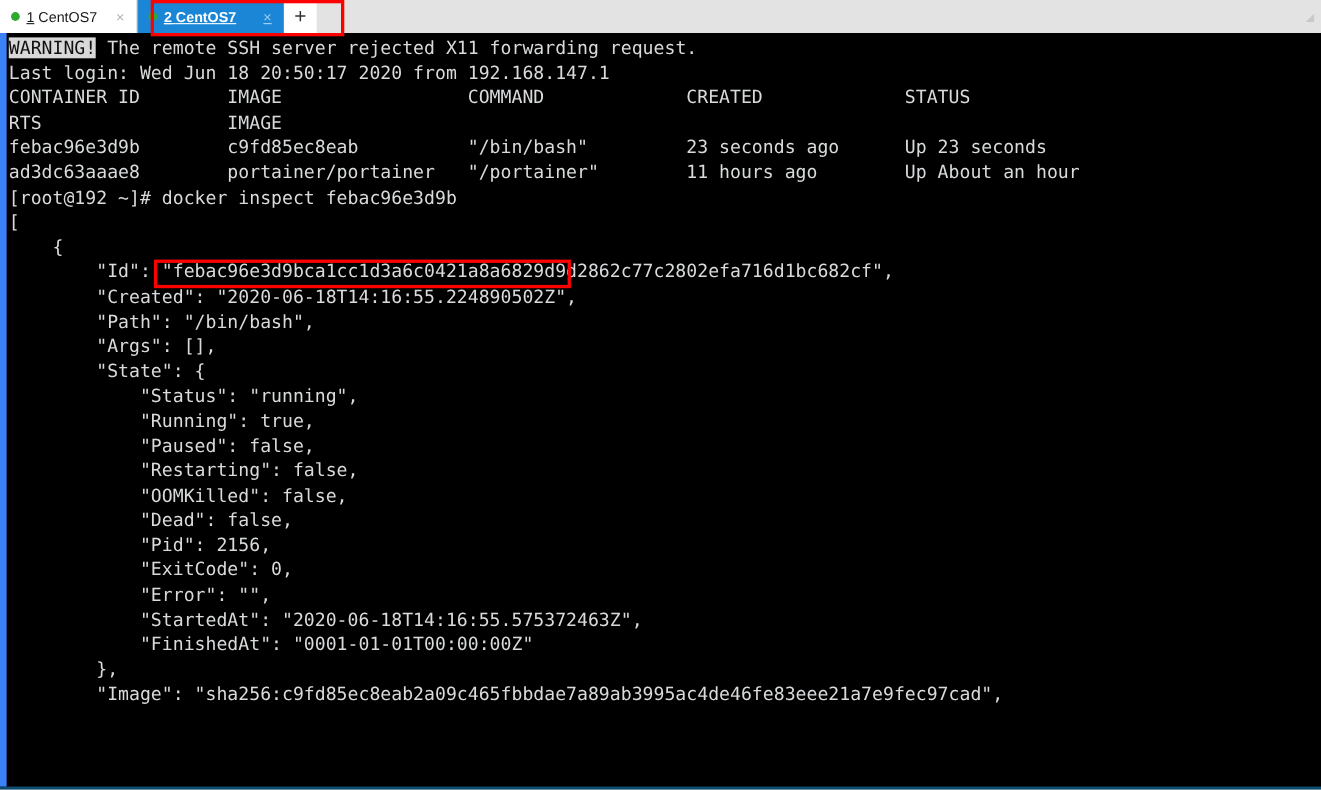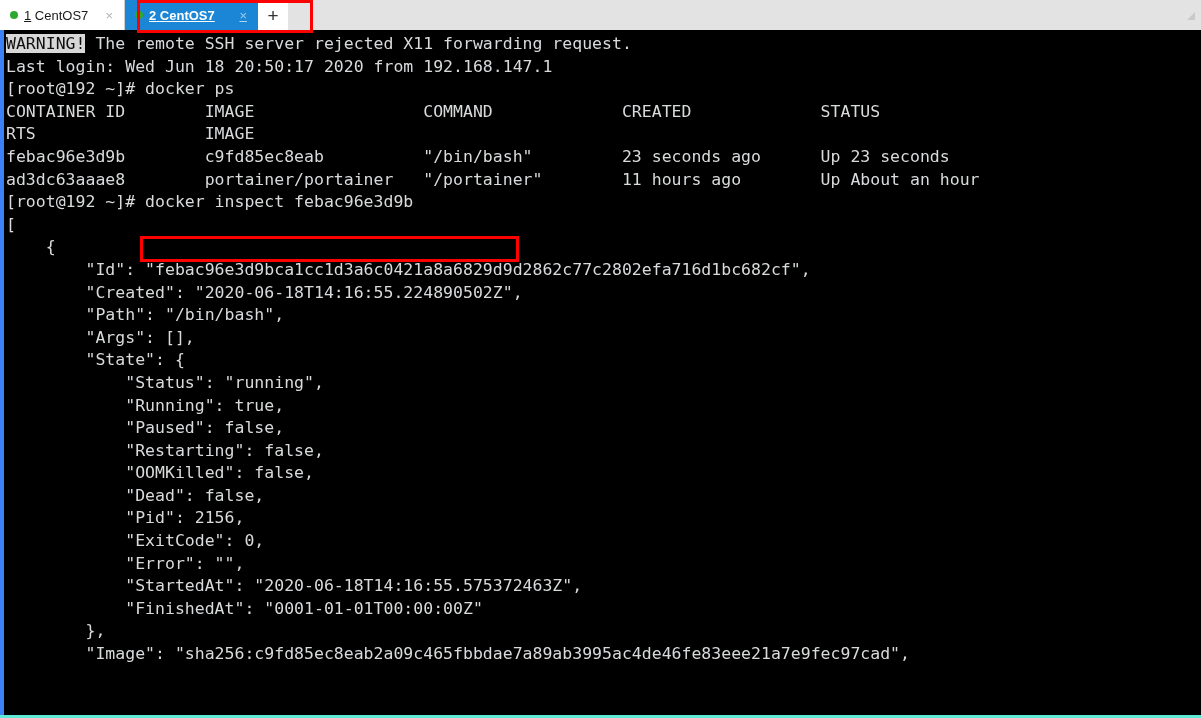--- a/index.html
+++ b/index.html
@@ -13,21 +13,21 @@
     height: 718px;
     overflow: hidden;
     font-family: "DejaVu Sans Mono", "Liberation Mono", monospace;
   }
 
   
   .window {
     position: relative;
     width: 1201px;
     height: 718px;
-    background: #5eead4;
+    background: #0c4a6e;
     overflow: hidden;
   }
 
   
   .tabbar {
     position: relative;
     height: 30px;
     background: #e3e3e3;
     display: flex;
     align-items: flex-end;
@@ -120,21 +120,21 @@
     background: #c9c9c9;
     clip-path: polygon(0 100%, 100% 100%, 100% 0);
   }
 
   
   .terminal {
     position: relative;
     background: #000000;
     height: 685px;
     box-sizing: border-box;
-    border-left: 4px solid #3b82f6;
+    border-left: 6px solid #3b82f6;
     padding: 3px 0 0 2px;
     overflow: hidden;
   }
   .term-line {
     color: #d8dadc;
     font-family: "DejaVu Sans Mono", "Liberation Mono", monospace;
     font-size: 16.5px;
     line-height: 22.6px;
     white-space: pre;
     letter-spacing: 0px;
@@ -190,21 +190,20 @@
     <div class="tabbar-filler">
       <span class="corner-mark"></span>
     </div>
 
     <div class="tabbar-underline"></div>
   </div>
 
   <div class="terminal">
     <div class="term-line"><span class="inv">WARNING!</span><span> The remote SSH server rejected X11 forwarding request.</span></div>
     <div class="term-line">Last login: Wed Jun 18 20:50:17 2020 from 192.168.147.1</div>
-    <div class="term-line">[root@192 ~]# docker ps</div>
     <div class="term-line">CONTAINER ID        IMAGE                 COMMAND             CREATED             STATUS</div>
     <div class="term-line">RTS                 IMAGE</div>
     <div class="term-line">febac96e3d9b        c9fd85ec8eab          "/bin/bash"         23 seconds ago      Up 23 seconds</div>
     <div class="term-line">ad3dc63aaae8        portainer/portainer   "/portainer"        11 hours ago        Up About an hour</div>
     <div class="term-line">[root@192 ~]# docker inspect febac96e3d9b</div>
     <div class="term-line">[</div>
     <div class="term-line">    {</div>
     <div class="term-line">        "Id": "febac96e3d9bca1cc1d3a6c0421a8a6829d9d2862c77c2802efa716d1bc682cf",</div>
     <div class="term-line">        "Created": "2020-06-18T14:16:55.224890502Z",</div>
     <div class="term-line">        "Path": "/bin/bash",</div>

